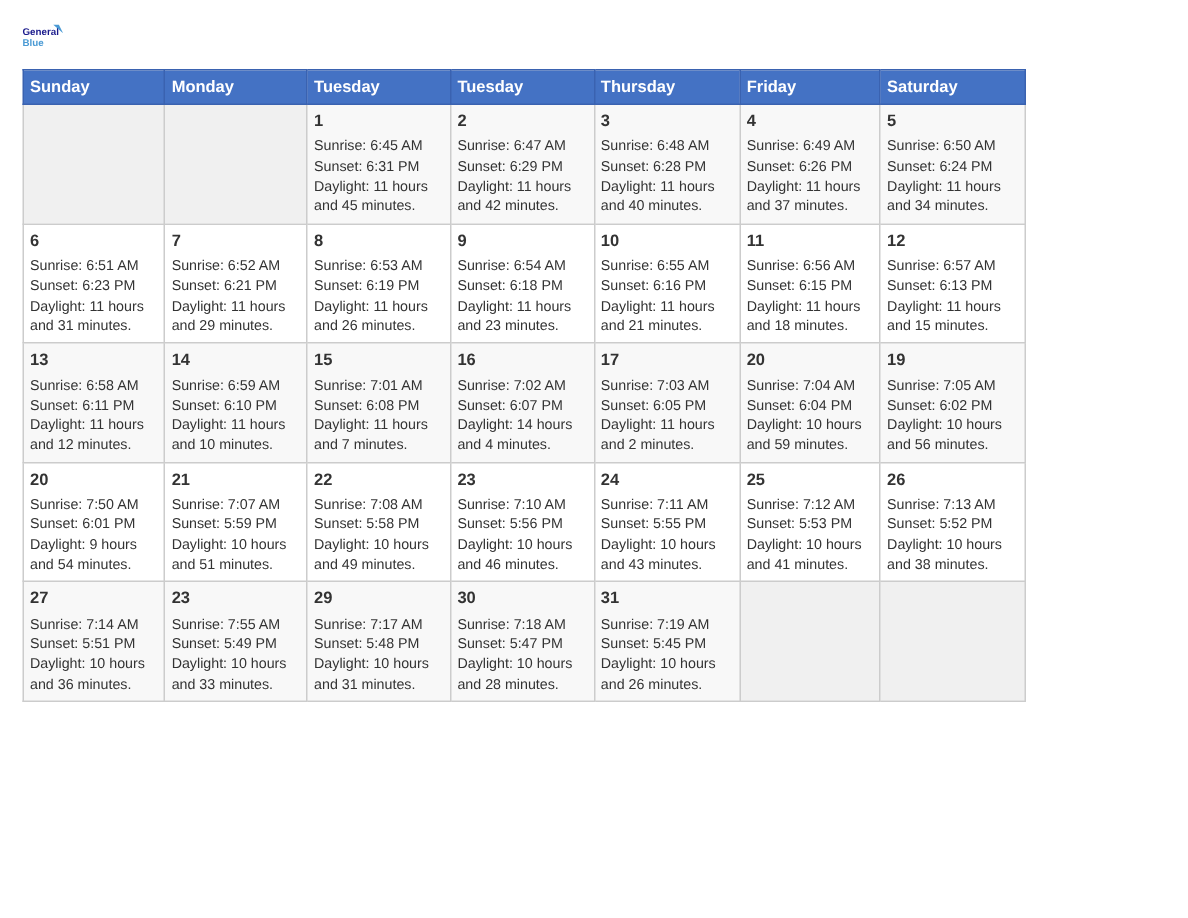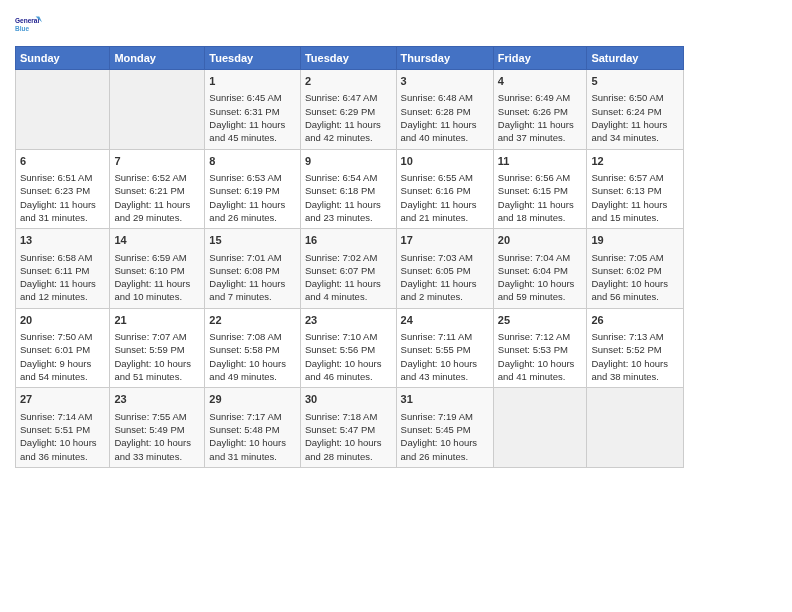--- a/index.html
+++ b/index.html
@@ -206,21 +206,21 @@
           <td>
             <span class="day-num">15</span>
             <div>Sunrise: 7:01 AM</div>
             <div>Sunset: 6:08 PM</div>
             <div>Daylight: 11 hours and 7 minutes.</div>
           </td>
           <td>
             <span class="day-num">16</span>
             <div>Sunrise: 7:02 AM</div>
             <div>Sunset: 6:07 PM</div>
-            <div>Daylight: 11 hours and 4 minutes.</div>
+            <div>Daylight: 14 hours and 4 minutes.</div>
           </td>
           <td>
             <span class="day-num">17</span>
             <div>Sunrise: 7:03 AM</div>
             <div>Sunset: 6:05 PM</div>
             <div>Daylight: 11 hours and 2 minutes.</div>
           </td>
           <td>
             <span class="day-num">20</span>
             <div>Sunrise: 7:04 AM</div>

